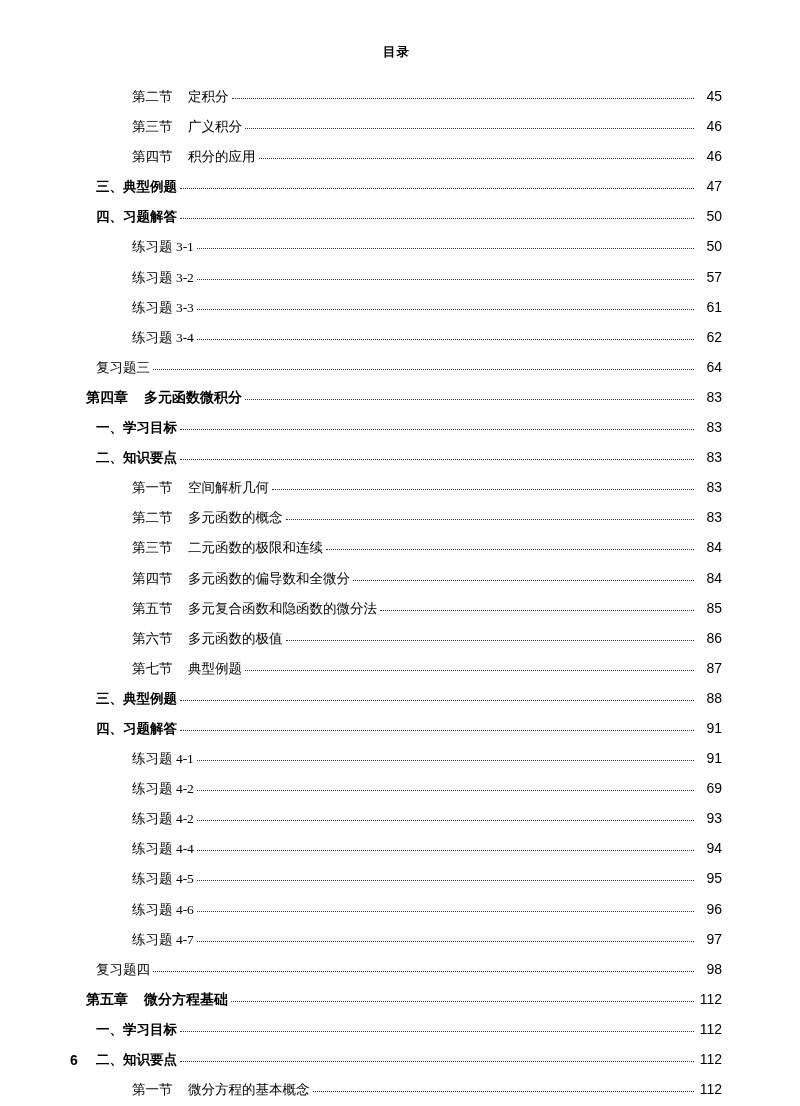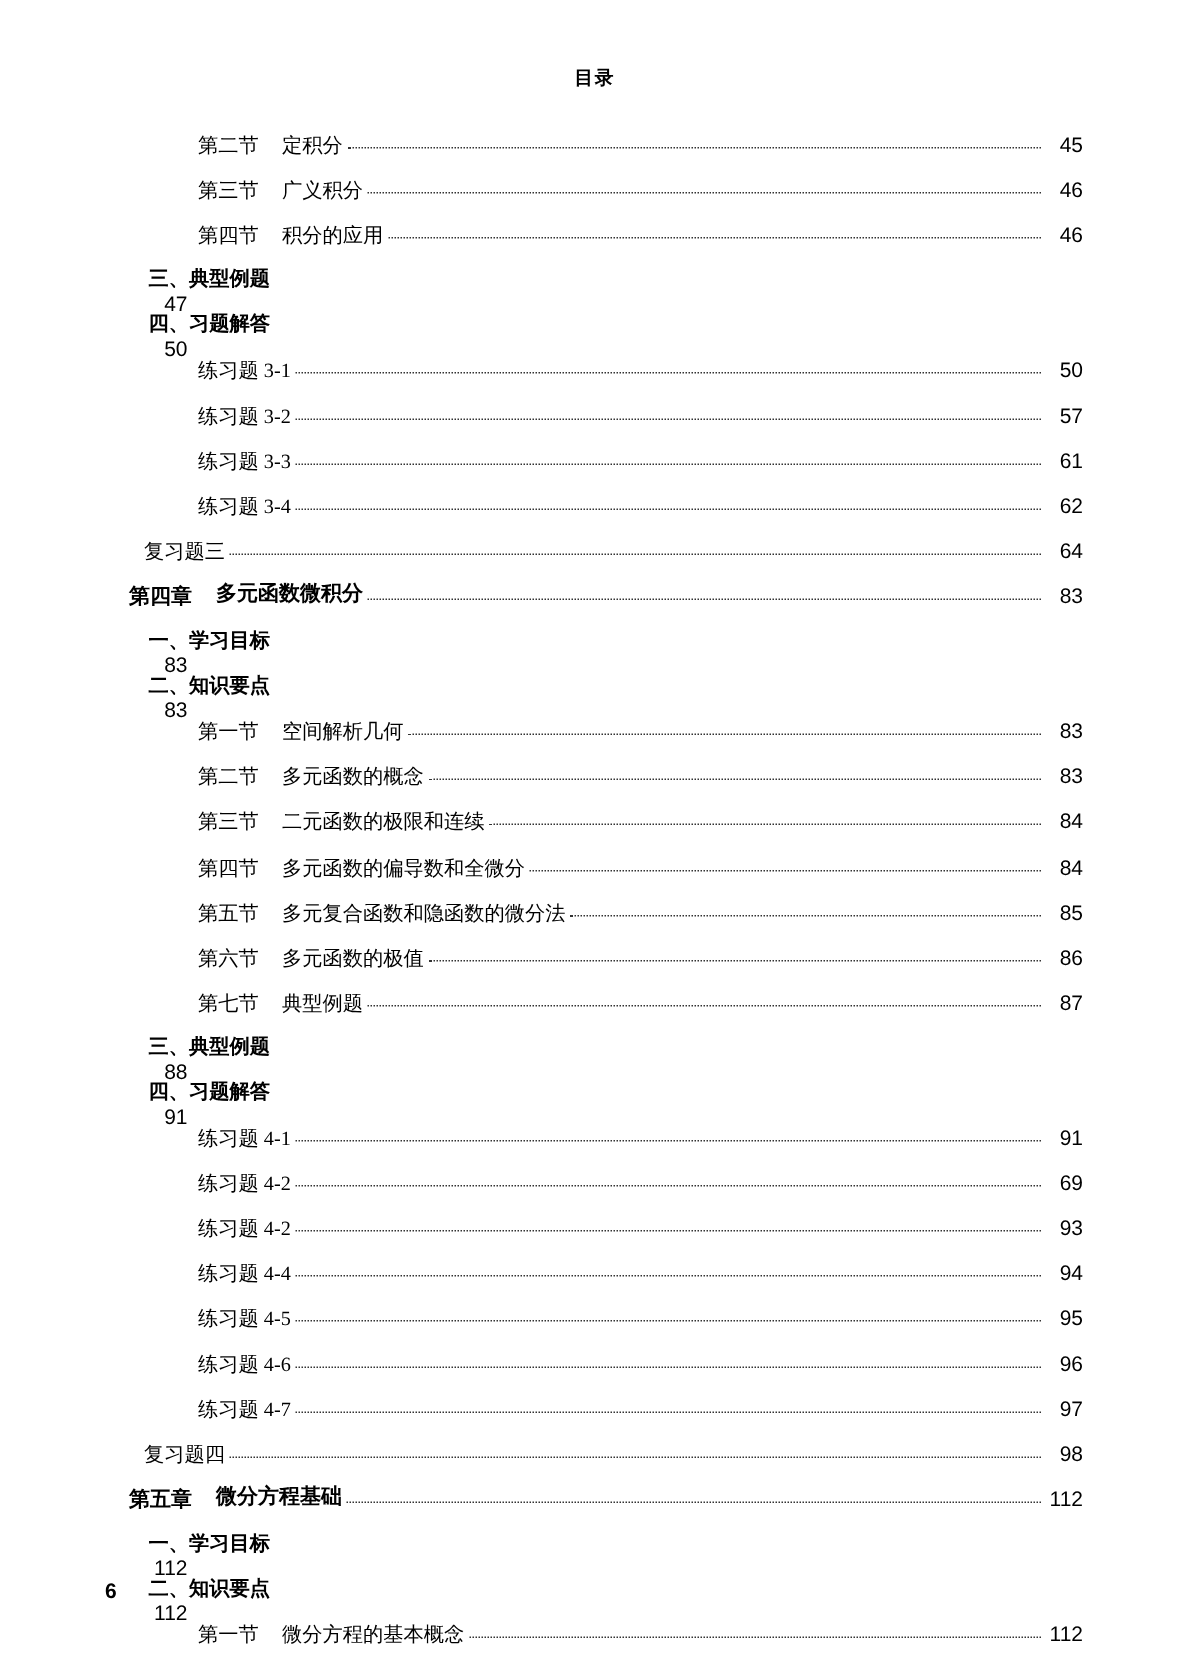--- a/index.html
+++ b/index.html
@@ -71,30 +71,29 @@
     flex: 0 0 auto;
     text-align: right;
     min-width: 26px;
     font-family: Liberation Sans, sans-serif;
     font-size: 14px;
   }
 
   
   .lvl-chapter .chapnum { font-size: 14px; }
   .lvl-chapter .title {
-    font-family: Liberation Mono, monospace;
+    font-family: Liberation Sans, sans-serif;
     font-weight: bold;
     font-size: 14px;
     margin-left: 16px;
   }
   .lvl-chapter { padding-left: 0px; margin-left: 16px; }
 
   .lvl-section {
     padding-left: 26px;
-    flex-direction: column;
   }
   .lvl-section .title {
     font-family: "Liberation Sans", "DejaVu Sans", sans-serif;
     font-weight: bold;
     font-size: 13.5px;
   }
 
   .lvl-sub {
     padding-left: 62px;
   }

